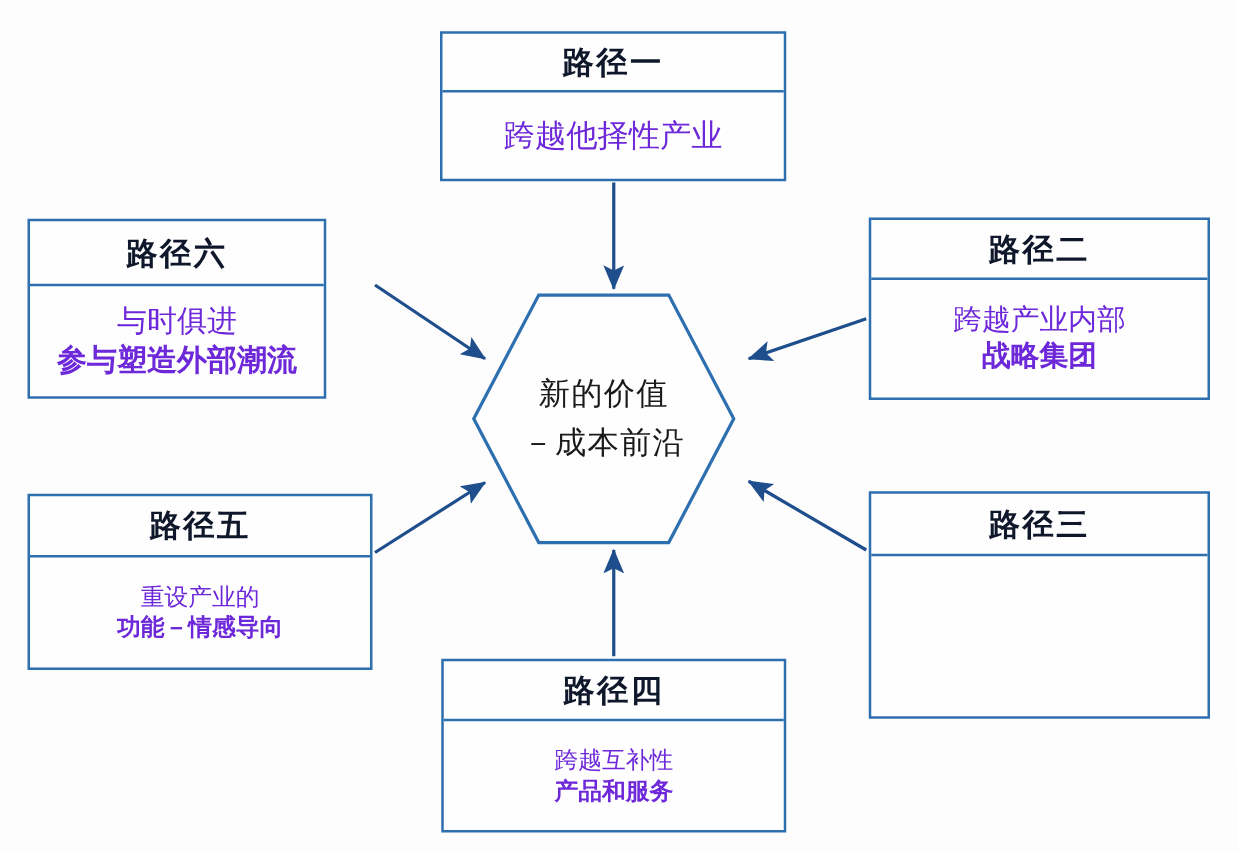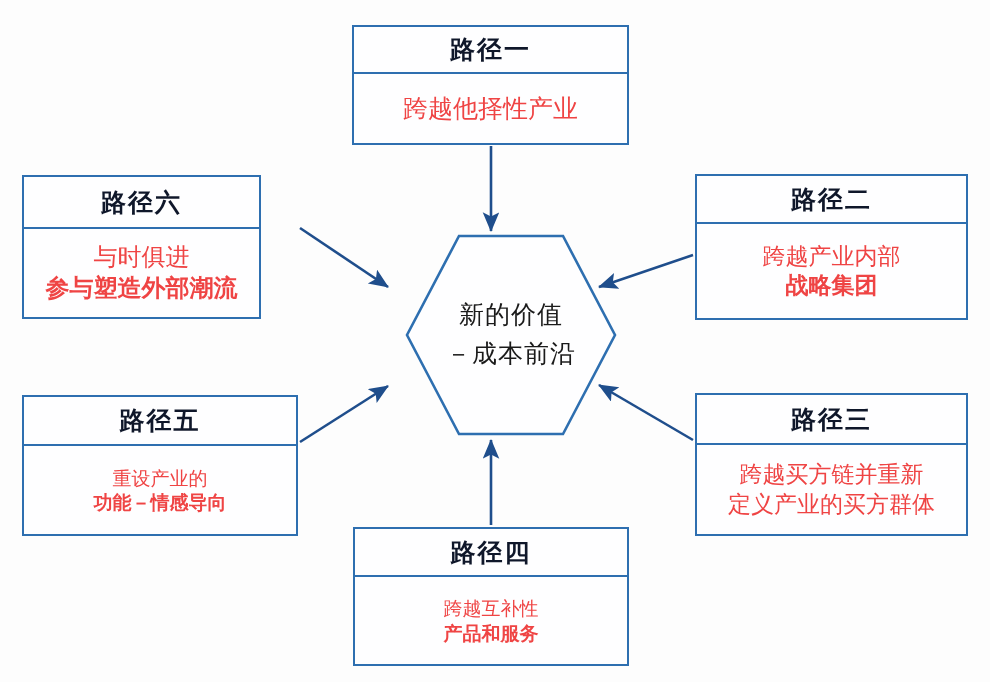--- a/index.html
+++ b/index.html
@@ -45,21 +45,21 @@
     font-weight: bold;
     letter-spacing: 2px;
     flex: 0 0 auto;
   }
   .box-body {
     flex: 1 1 auto;
     display: flex;
     flex-direction: column;
     align-items: center;
     justify-content: center;
-    color: #ef4444;
+    color: #6d28d9;
     text-align: right;
     line-height: 1.28;
   }
   .box-body .line {
     display: block;
     white-space: nowrap;
   }
   .line.em {
     font-weight: bold;
   }
@@ -69,39 +69,39 @@
 
   
   #box-1 { left: 352px; top: 25px;  width: 277px; height: 120px; }
   #box-1 .box-header { height: 47px; }
   #box-1 .box-body { font-size: 25px; }
 
   #box-2 { left: 695px; top: 174px; width: 273px; height: 146px; }
   #box-2 .box-header { height: 48px; }
   #box-2 .box-body { font-size: 23px; }
 
-  #box-3 { left: 695px; top: 393px; width: 273px; height: 143px; }
+  #box-3 { left: 695px; top: 393px; width: 273px; height: 182px; }
   #box-3 .box-header { height: 50px; }
   #box-3 .box-body { font-size: 23px; }
 
   #box-4 { left: 353px; top: 527px; width: 276px; height: 139px; }
   #box-4 .box-header { height: 48px; }
   #box-4 .box-body { font-size: 19px; }
 
   #box-5 { left: 22px;  top: 395px; width: 276px; height: 141px; }
   #box-5 .box-header { height: 49px; }
   #box-5 .box-body { font-size: 19px; }
 
   #box-6 { left: 22px;  top: 175px; width: 239px; height: 144px; }
   #box-6 .box-header { height: 52px; }
   #box-6 .box-body { font-size: 24px; }
 
   #hex-wrap {
     position: absolute;
-    left: 403px;
+    left: 375px;
     top: 232px;
     width: 216px;
     height: 206px;
     z-index: 4;
   }
   #hex-label {
     position: absolute;
     left: 0;
     top: 0;
     width: 216px;
@@ -153,24 +153,20 @@
   <div class="path-box" id="box-2">
     <div class="box-header">路径二</div>
     <div class="box-body">
       <span class="line plain">跨越产业内部</span>
       <span class="line em">战略集团</span>
     </div>
   </div>
 
   <div class="path-box" id="box-3">
     <div class="box-header">路径三</div>
-    <div class="box-body">
-      <span class="line plain">跨越买方链并重新</span>
-      <span class="line plain">定义产业的买方群体</span>
-    </div>
   </div>
 
   <div class="path-box" id="box-4">
     <div class="box-header">路径四</div>
     <div class="box-body">
       <span class="line plain">跨越互补性</span>
       <span class="line em">产品和服务</span>
     </div>
   </div>
 

